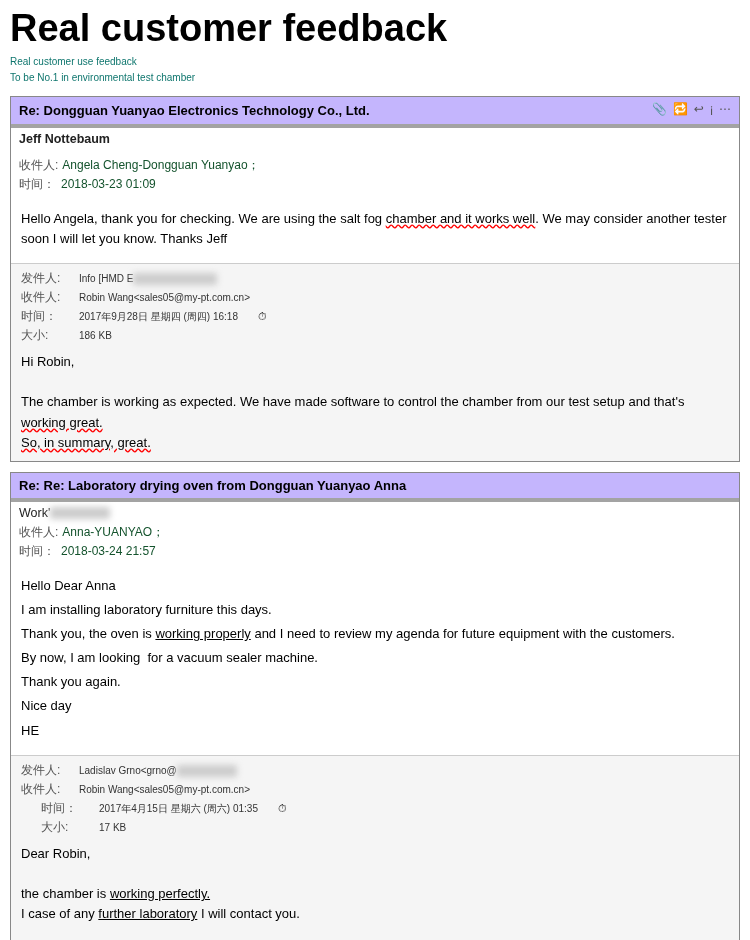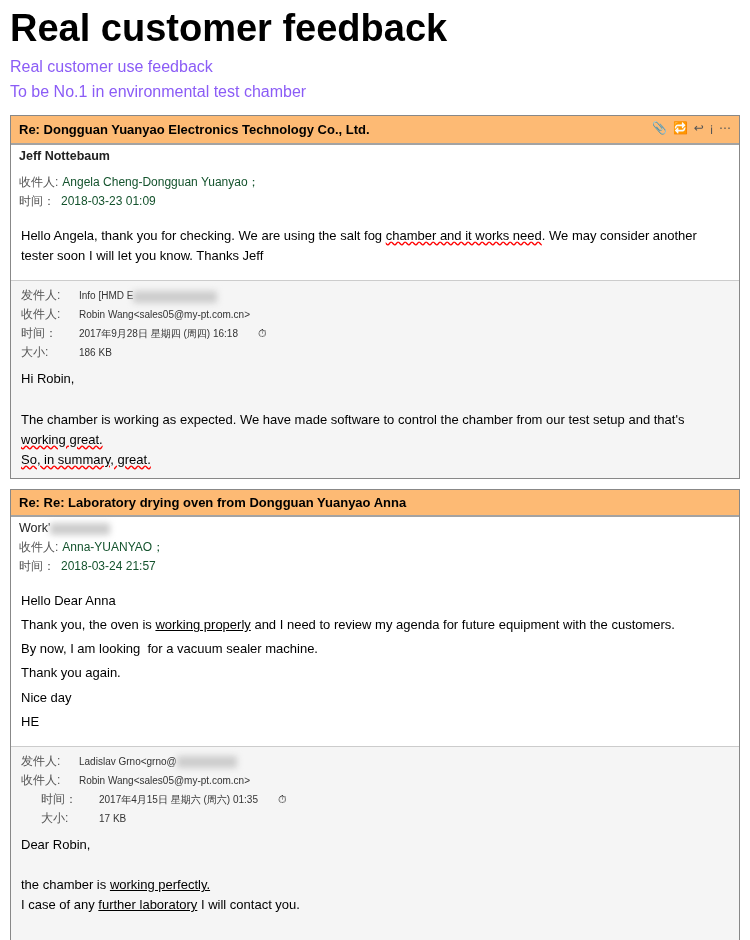--- a/index.html
+++ b/index.html
@@ -14,33 +14,33 @@
     }
     .main-title {
       font-size: 38px;
       font-weight: 900;
       color: #000;
       line-height: 1.1;
       margin-bottom: 4px;
       font-family: Arial Black, Arial, sans-serif;
     }
     .subtitle {
-      font-size: 16px;
-      color: #8b5cf6;
+      font-size: 10px;
+      color: #0f766e;
       line-height: 1.6;
       margin-bottom: 10px;
     }
     .email-card {
       border: 1px solid #888;
       margin-bottom: 10px;
       background: #fff;
     }
     .email-header-bar {
-      background: #fdba74;
-      border-bottom: 2px solid #a3a3a3;
+      background: #c4b5fd;
+      border-bottom: 4px solid #a3a3a3;
       padding: 5px 8px;
       display: flex;
       align-items: center;
       justify-content: space-between;
     }
     .email-subject {
       font-weight: bold;
       font-size: 13px;
       color: #000;
     }
@@ -149,21 +149,21 @@
     <div class="meta-row">
       <span class="meta-label">收件人:</span>
       <span class="meta-value">Angela Cheng-Dongguan Yuanyao；</span>
     </div>
     <div class="meta-row">
       <span class="meta-label">时间：</span>
       <span class="meta-value">2018-03-23 01:09</span>
     </div>
   </div>
   <div class="email-body">
-    <p>Hello Angela, thank you for checking. We are using the salt fog <span class="underline-red">chamber and it works need</span>. We may consider another tester soon I will let you know. Thanks Jeff</p>
+    <p>Hello Angela, thank you for checking. We are using the salt fog <span class="underline-red">chamber and it works well</span>. We may consider another tester soon I will let you know. Thanks Jeff</p>
   </div>
 
   <div class="reply-section">
     <div class="reply-meta-row">
       <span class="reply-meta-label">发件人:</span>
       <span class="reply-meta-value">Info [HMD E<span class="blurred">&nbsp;&nbsp;&nbsp;&nbsp;&nbsp;&nbsp;&nbsp;&nbsp;&nbsp;&nbsp;&nbsp;&nbsp;&nbsp;&nbsp;&nbsp;&nbsp;&nbsp;&nbsp;&nbsp;&nbsp;&nbsp;&nbsp;&nbsp;&nbsp;&nbsp;&nbsp;&nbsp;&nbsp;&nbsp;&nbsp;</span></span>
     </div>
     <div class="reply-meta-row">
       <span class="reply-meta-label">收件人:</span>
       <span class="reply-meta-value">Robin Wang&lt;sales05@my-pt.com.cn&gt;</span>
@@ -198,20 +198,21 @@
       <span class="meta-label">收件人:</span>
       <span class="meta-value">Anna-YUANYAO；</span>
     </div>
     <div class="meta-row">
       <span class="meta-label">时间：</span>
       <span class="meta-value">2018-03-24 21:57</span>
     </div>
   </div>
   <div class="email-body">
     <p>Hello Dear Anna</p>
+    <p>I am installing laboratory furniture this days.</p>
     <p>Thank you, the oven is <span class="underline-plain">working properly</span> and I need to review my agenda for future equipment with the customers.</p>
     <p>By now, I am looking &nbsp;for a vacuum sealer machine.</p>
     <p>Thank you again.</p>
     <p>Nice day</p>
     <p>HE</p>
   </div>
 
   <div class="reply-section">
     <div class="reply-meta-row">
       <span class="reply-meta-label">发件人:</span>

